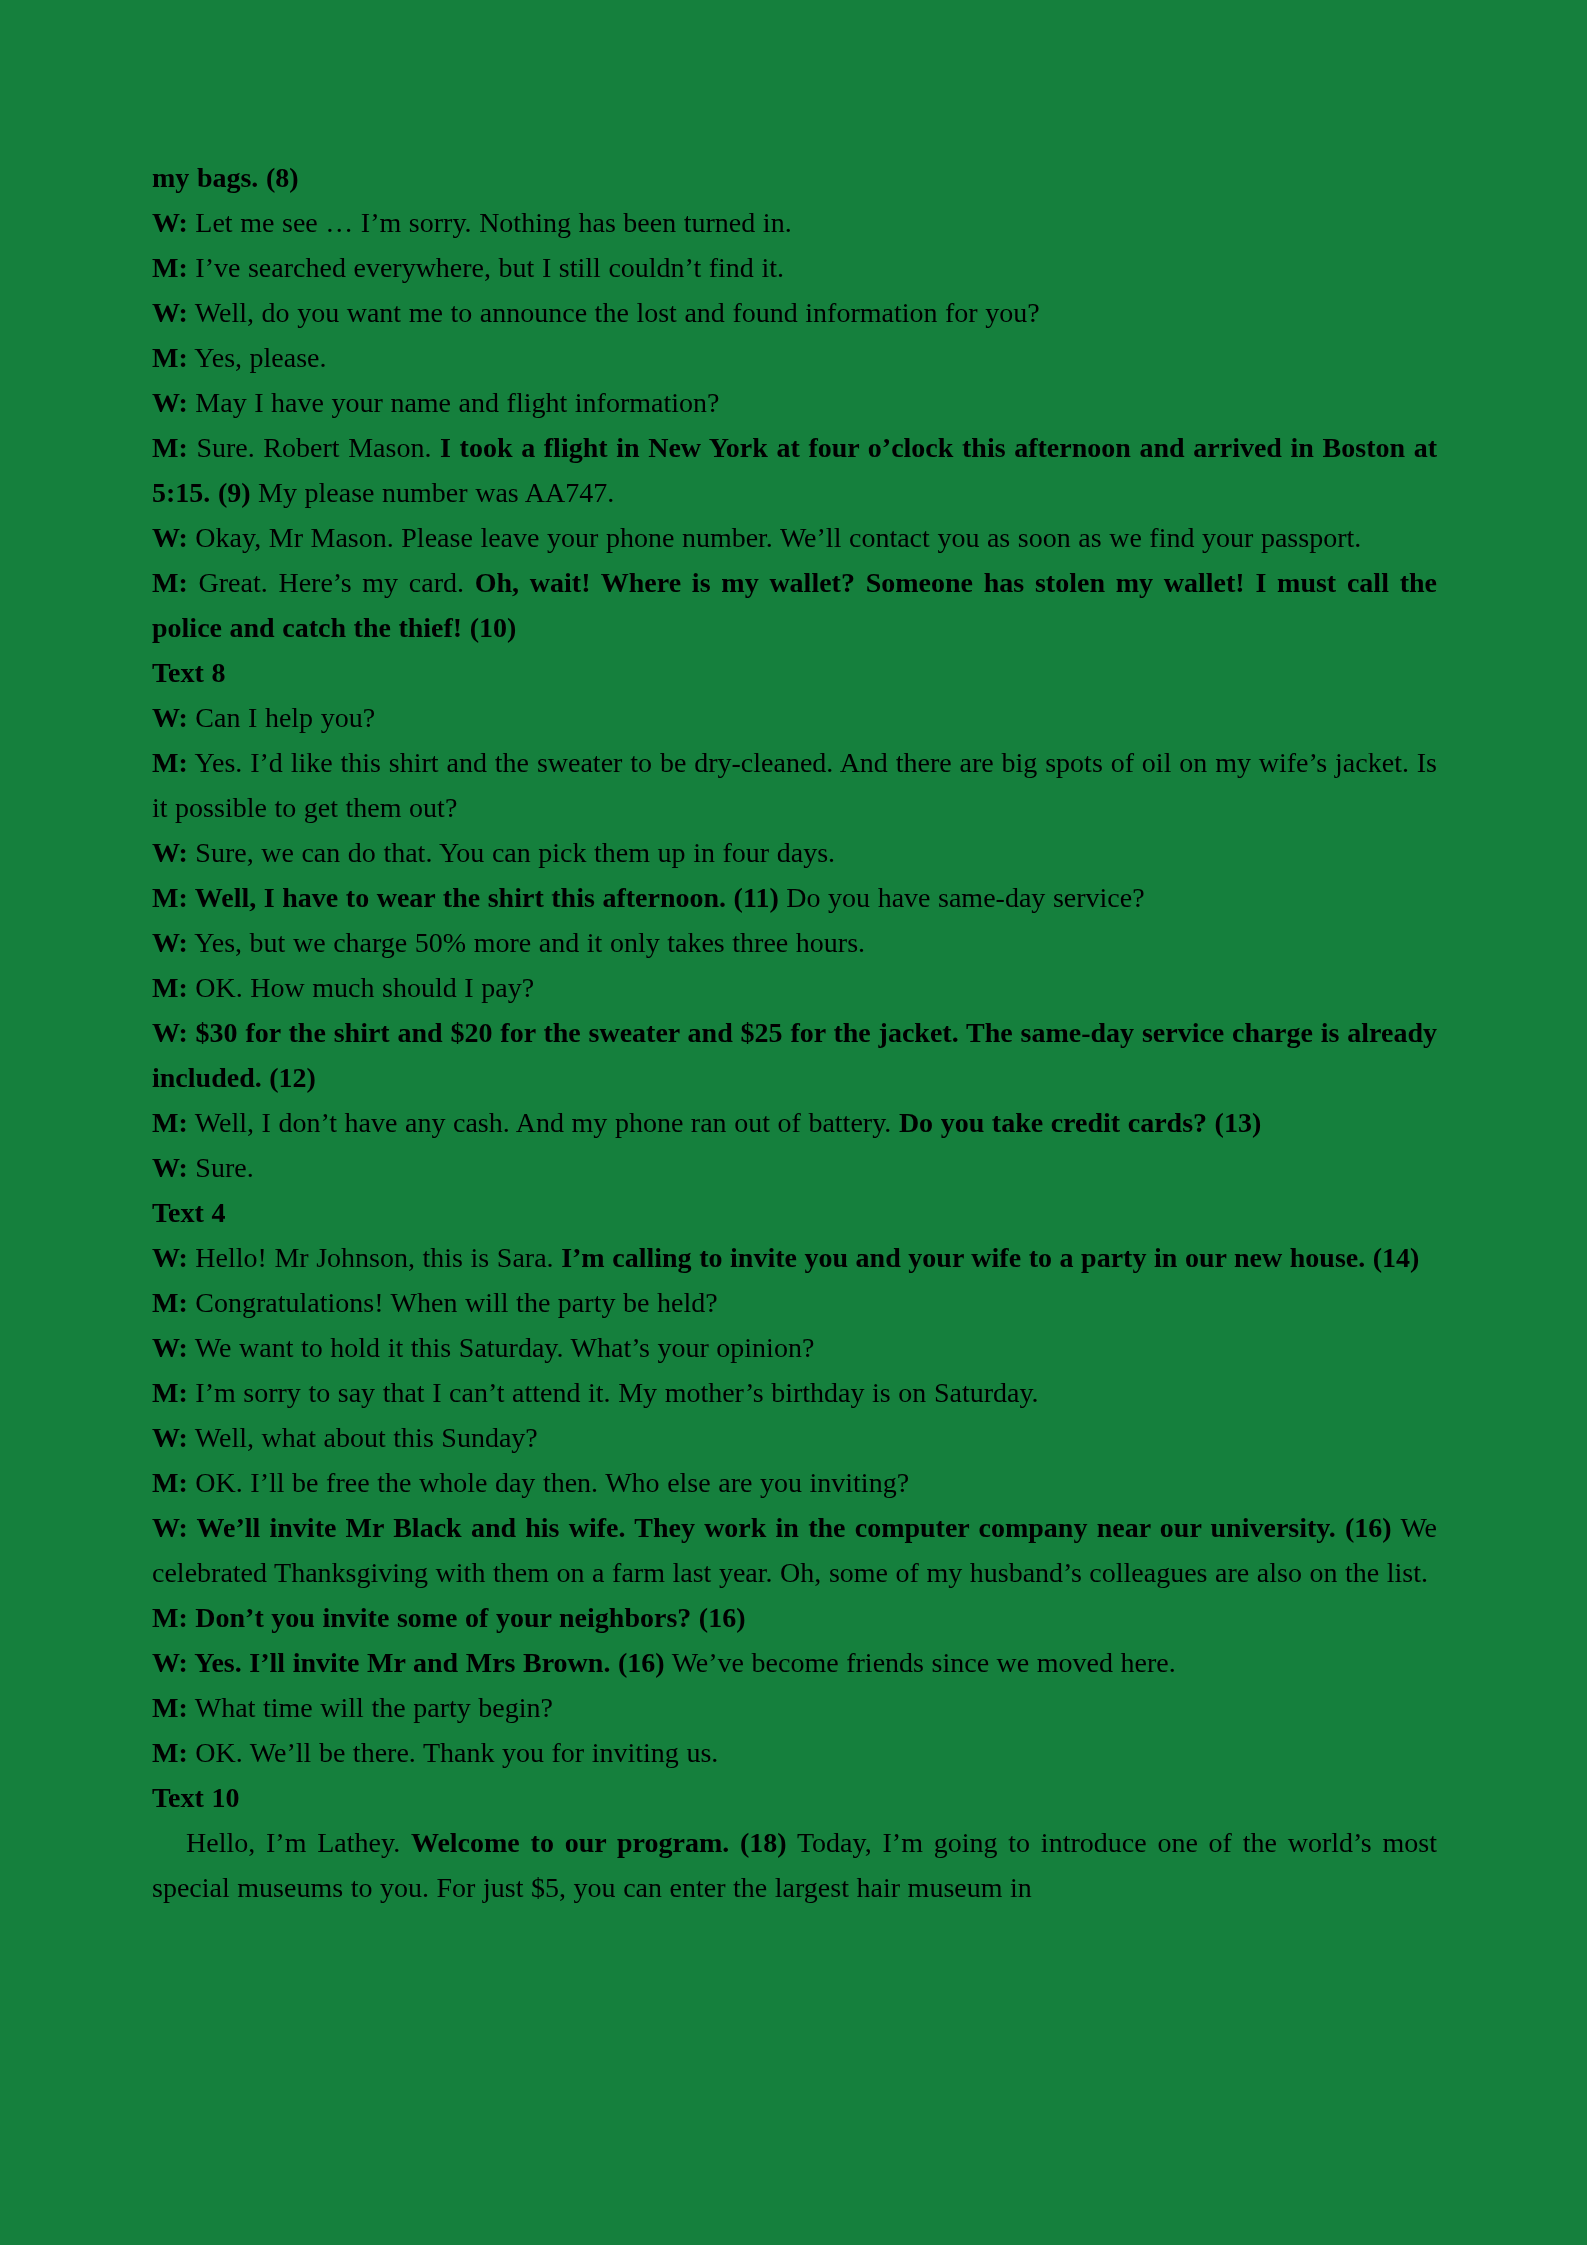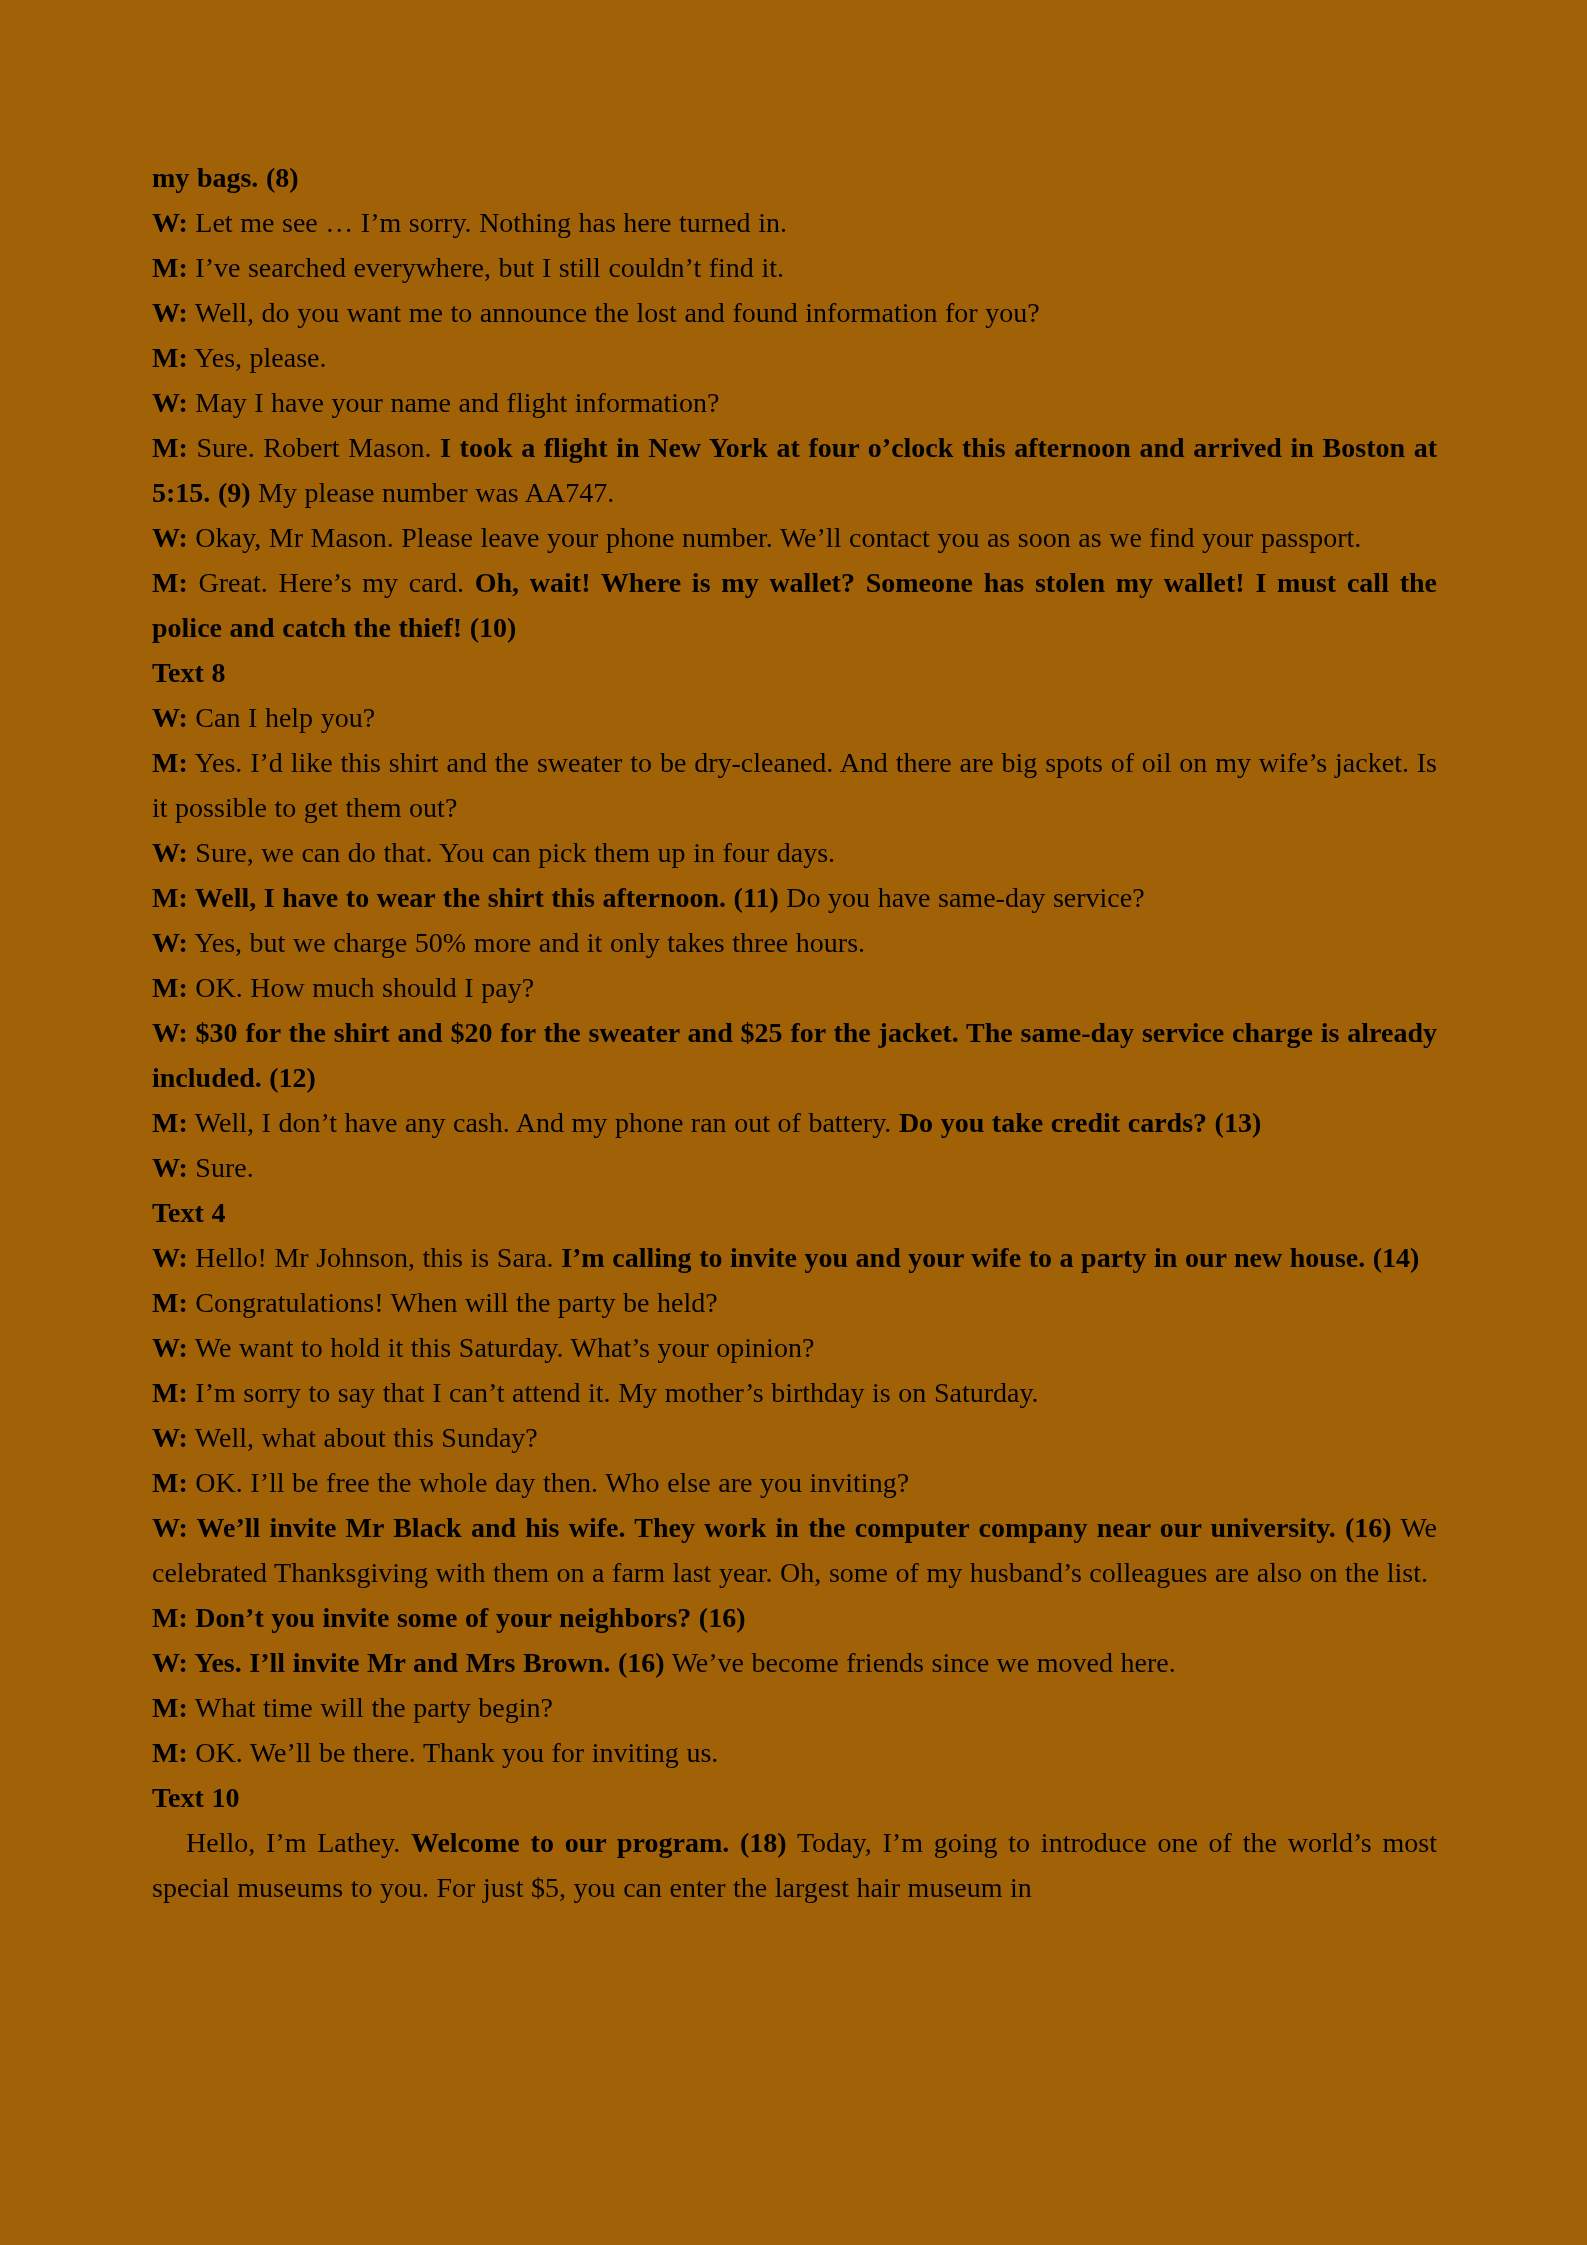--- a/index.html
+++ b/index.html
@@ -4,21 +4,21 @@
 <style>
   html, body {
     margin: 0;
     padding: 0;
     background: #ffffff;
   }
   .page {
     position: relative;
     width: 1587px;
     height: 2245px;
-    background: #a16207;
+    background: #15803d;
     overflow: hidden;
     box-sizing: border-box;
     padding: 155px 150px 0 152px;
     font-family: "Liberation Serif", "DejaVu Serif", serif;
     color: #000000;
   }
   .transcript p {
     margin: 0;
     font-size: 28px;
     line-height: 45px;
@@ -32,21 +32,21 @@
   .transcript span.b {
     font-weight: bold;
   }
 </style>
 </head>
 <body>
 
 <div class="page">
   <div class="transcript">
       <p><span class="b">my bags. (8)</span></p>
-      <p><span class="b">W:</span><span> Let me see … I’m sorry. Nothing has here turned in.</span></p>
+      <p><span class="b">W:</span><span> Let me see … I’m sorry. Nothing has been turned in.</span></p>
       <p><span class="b">M:</span><span> I’ve searched everywhere, but I still couldn’t find it.</span></p>
       <p><span class="b">W:</span><span> Well, do you want me to announce the lost and found information for you?</span></p>
       <p><span class="b">M:</span><span> Yes, please.</span></p>
       <p><span class="b">W:</span><span> May I have your name and flight information?</span></p>
       <p><span class="b">M:</span><span> Sure. Robert Mason. </span><span class="b">I took a flight in New York at four o’clock this afternoon and arrived in Boston at 5:15. (9)</span><span> My please number was AA747.</span></p>
       <p><span class="b">W:</span><span> Okay, Mr Mason. Please leave your phone number. We’ll contact you as soon as we find your passport.</span></p>
       <p><span class="b">M:</span><span> Great. Here’s my card. </span><span class="b">Oh, wait! Where is my wallet? Someone has stolen my wallet! I must call the police and catch the thief! (10)</span></p>
       <p><span class="b">Text 8</span></p>
       <p><span class="b">W:</span><span> Can I help you?</span></p>
       <p><span class="b">M:</span><span> Yes. I’d like this shirt and the sweater to be dry-cleaned. And there are big spots of oil on my wife’s jacket. Is it possible to get them out?</span></p>

